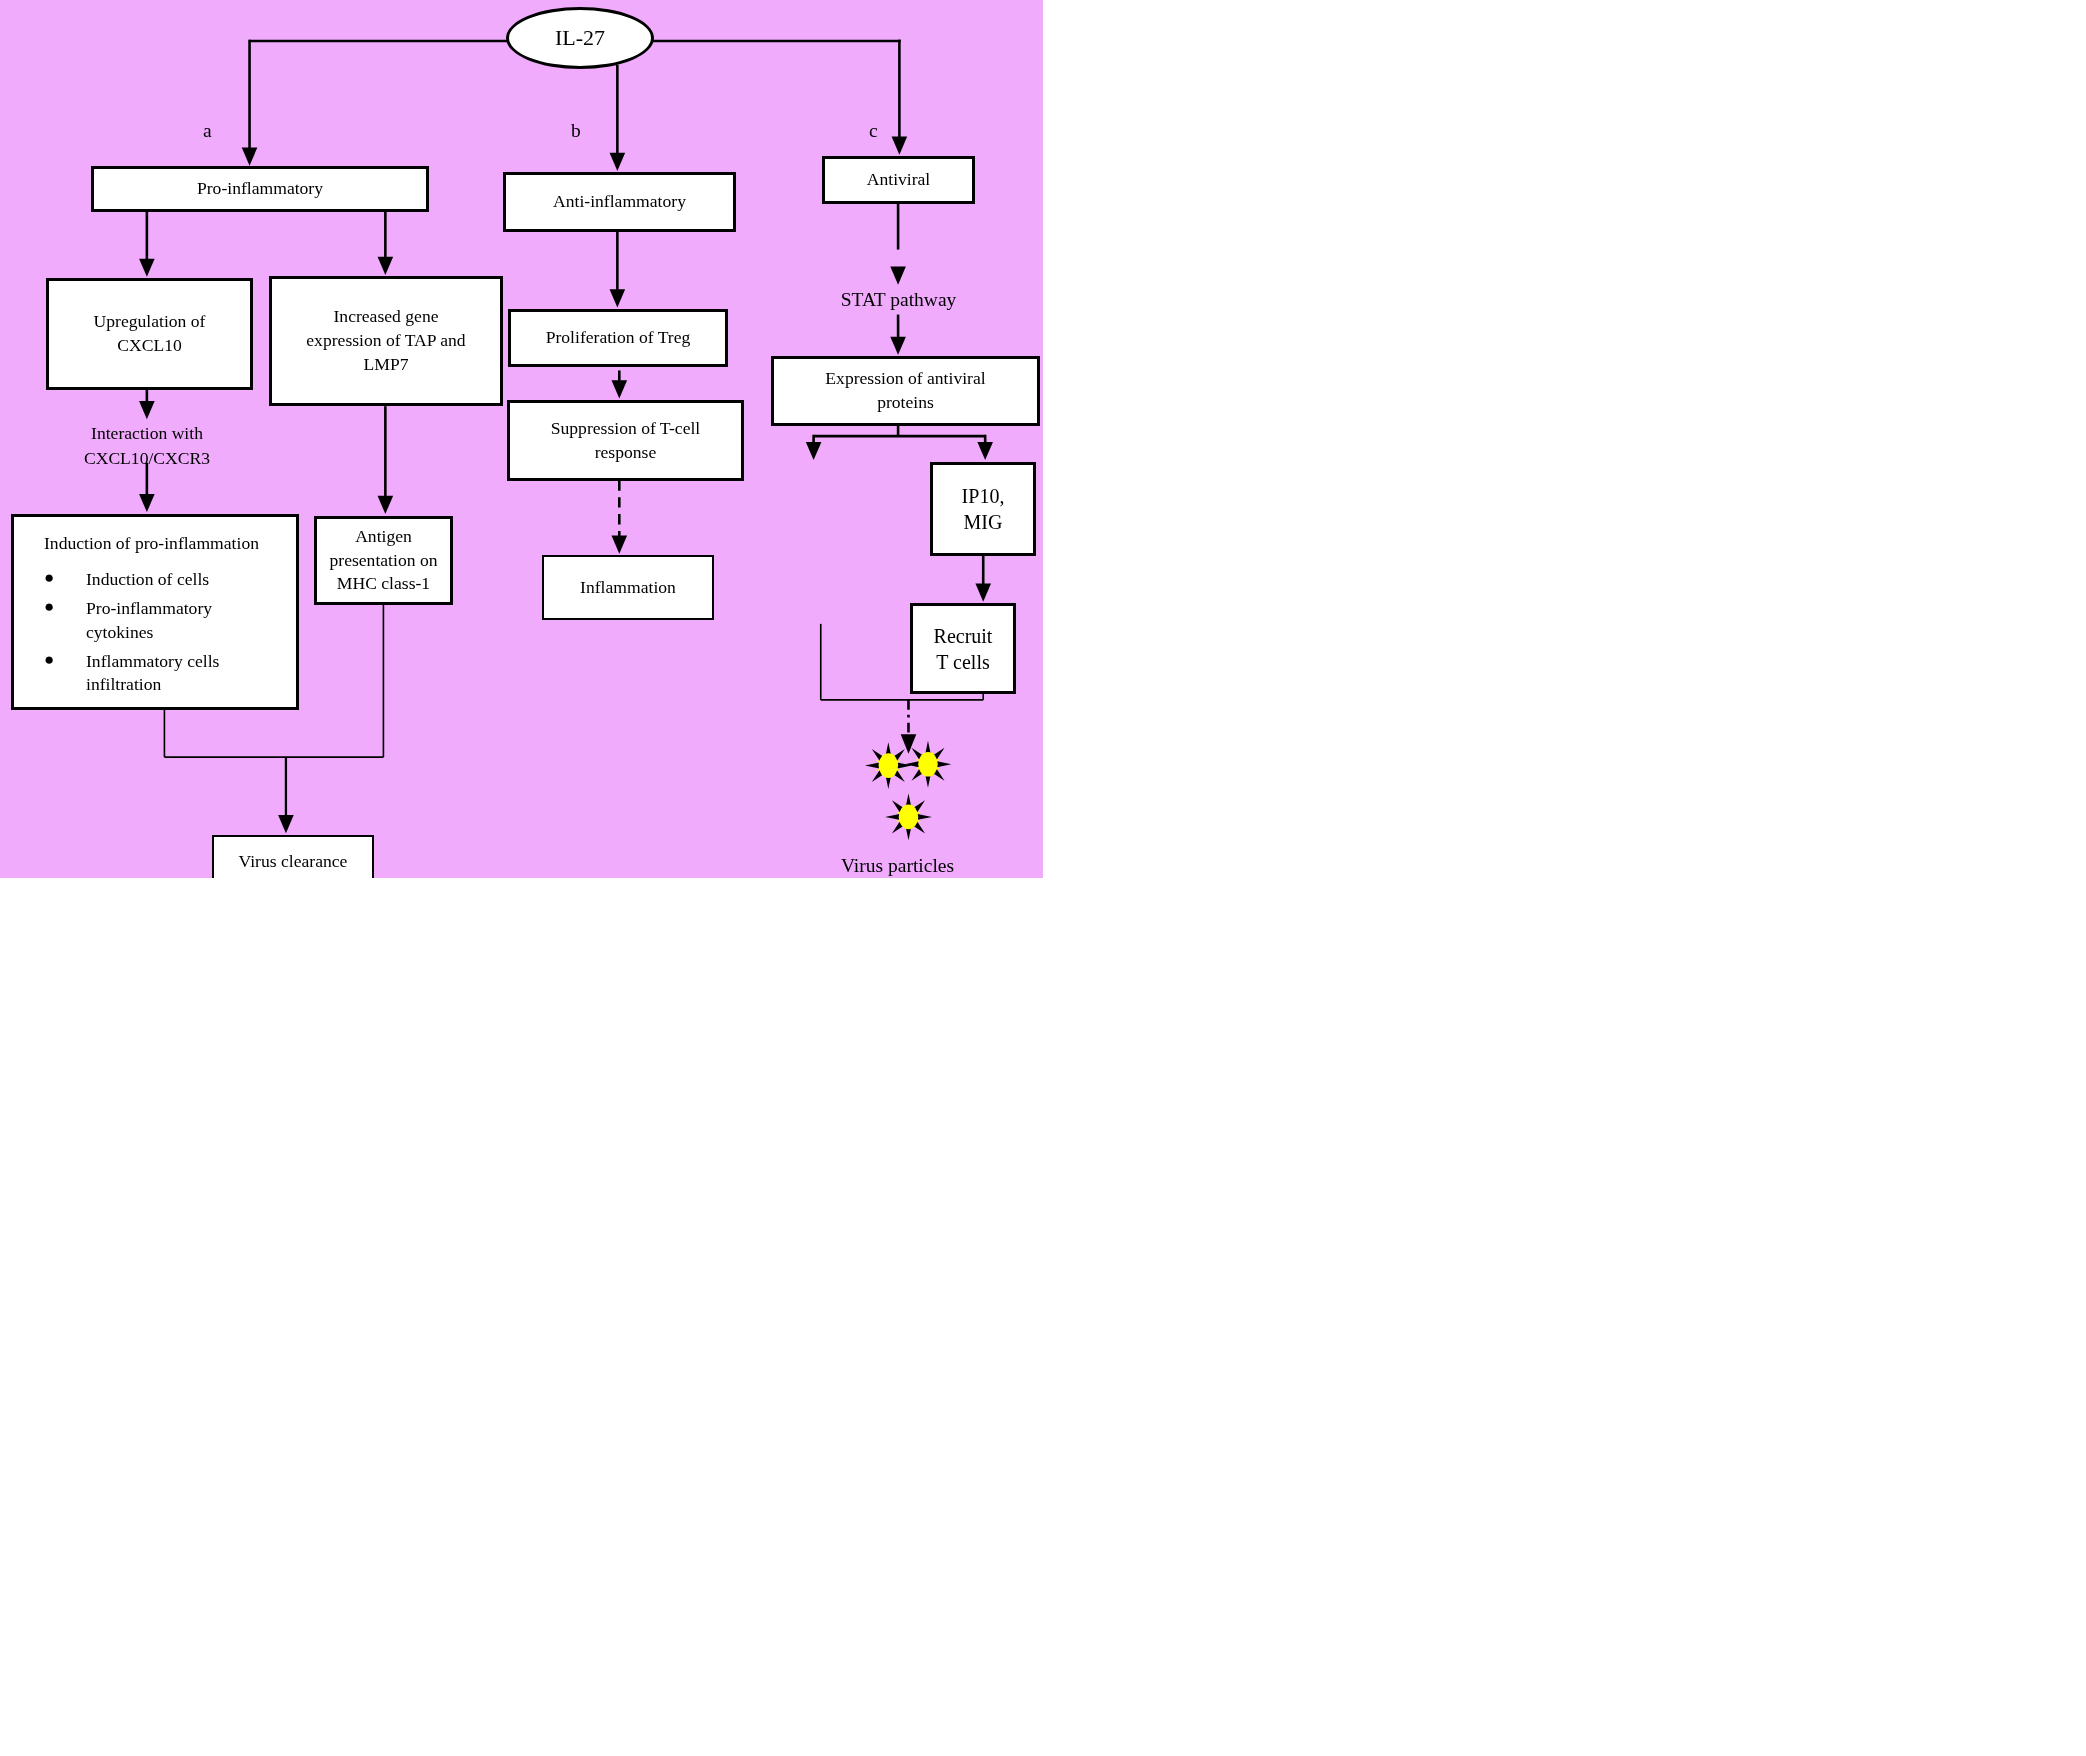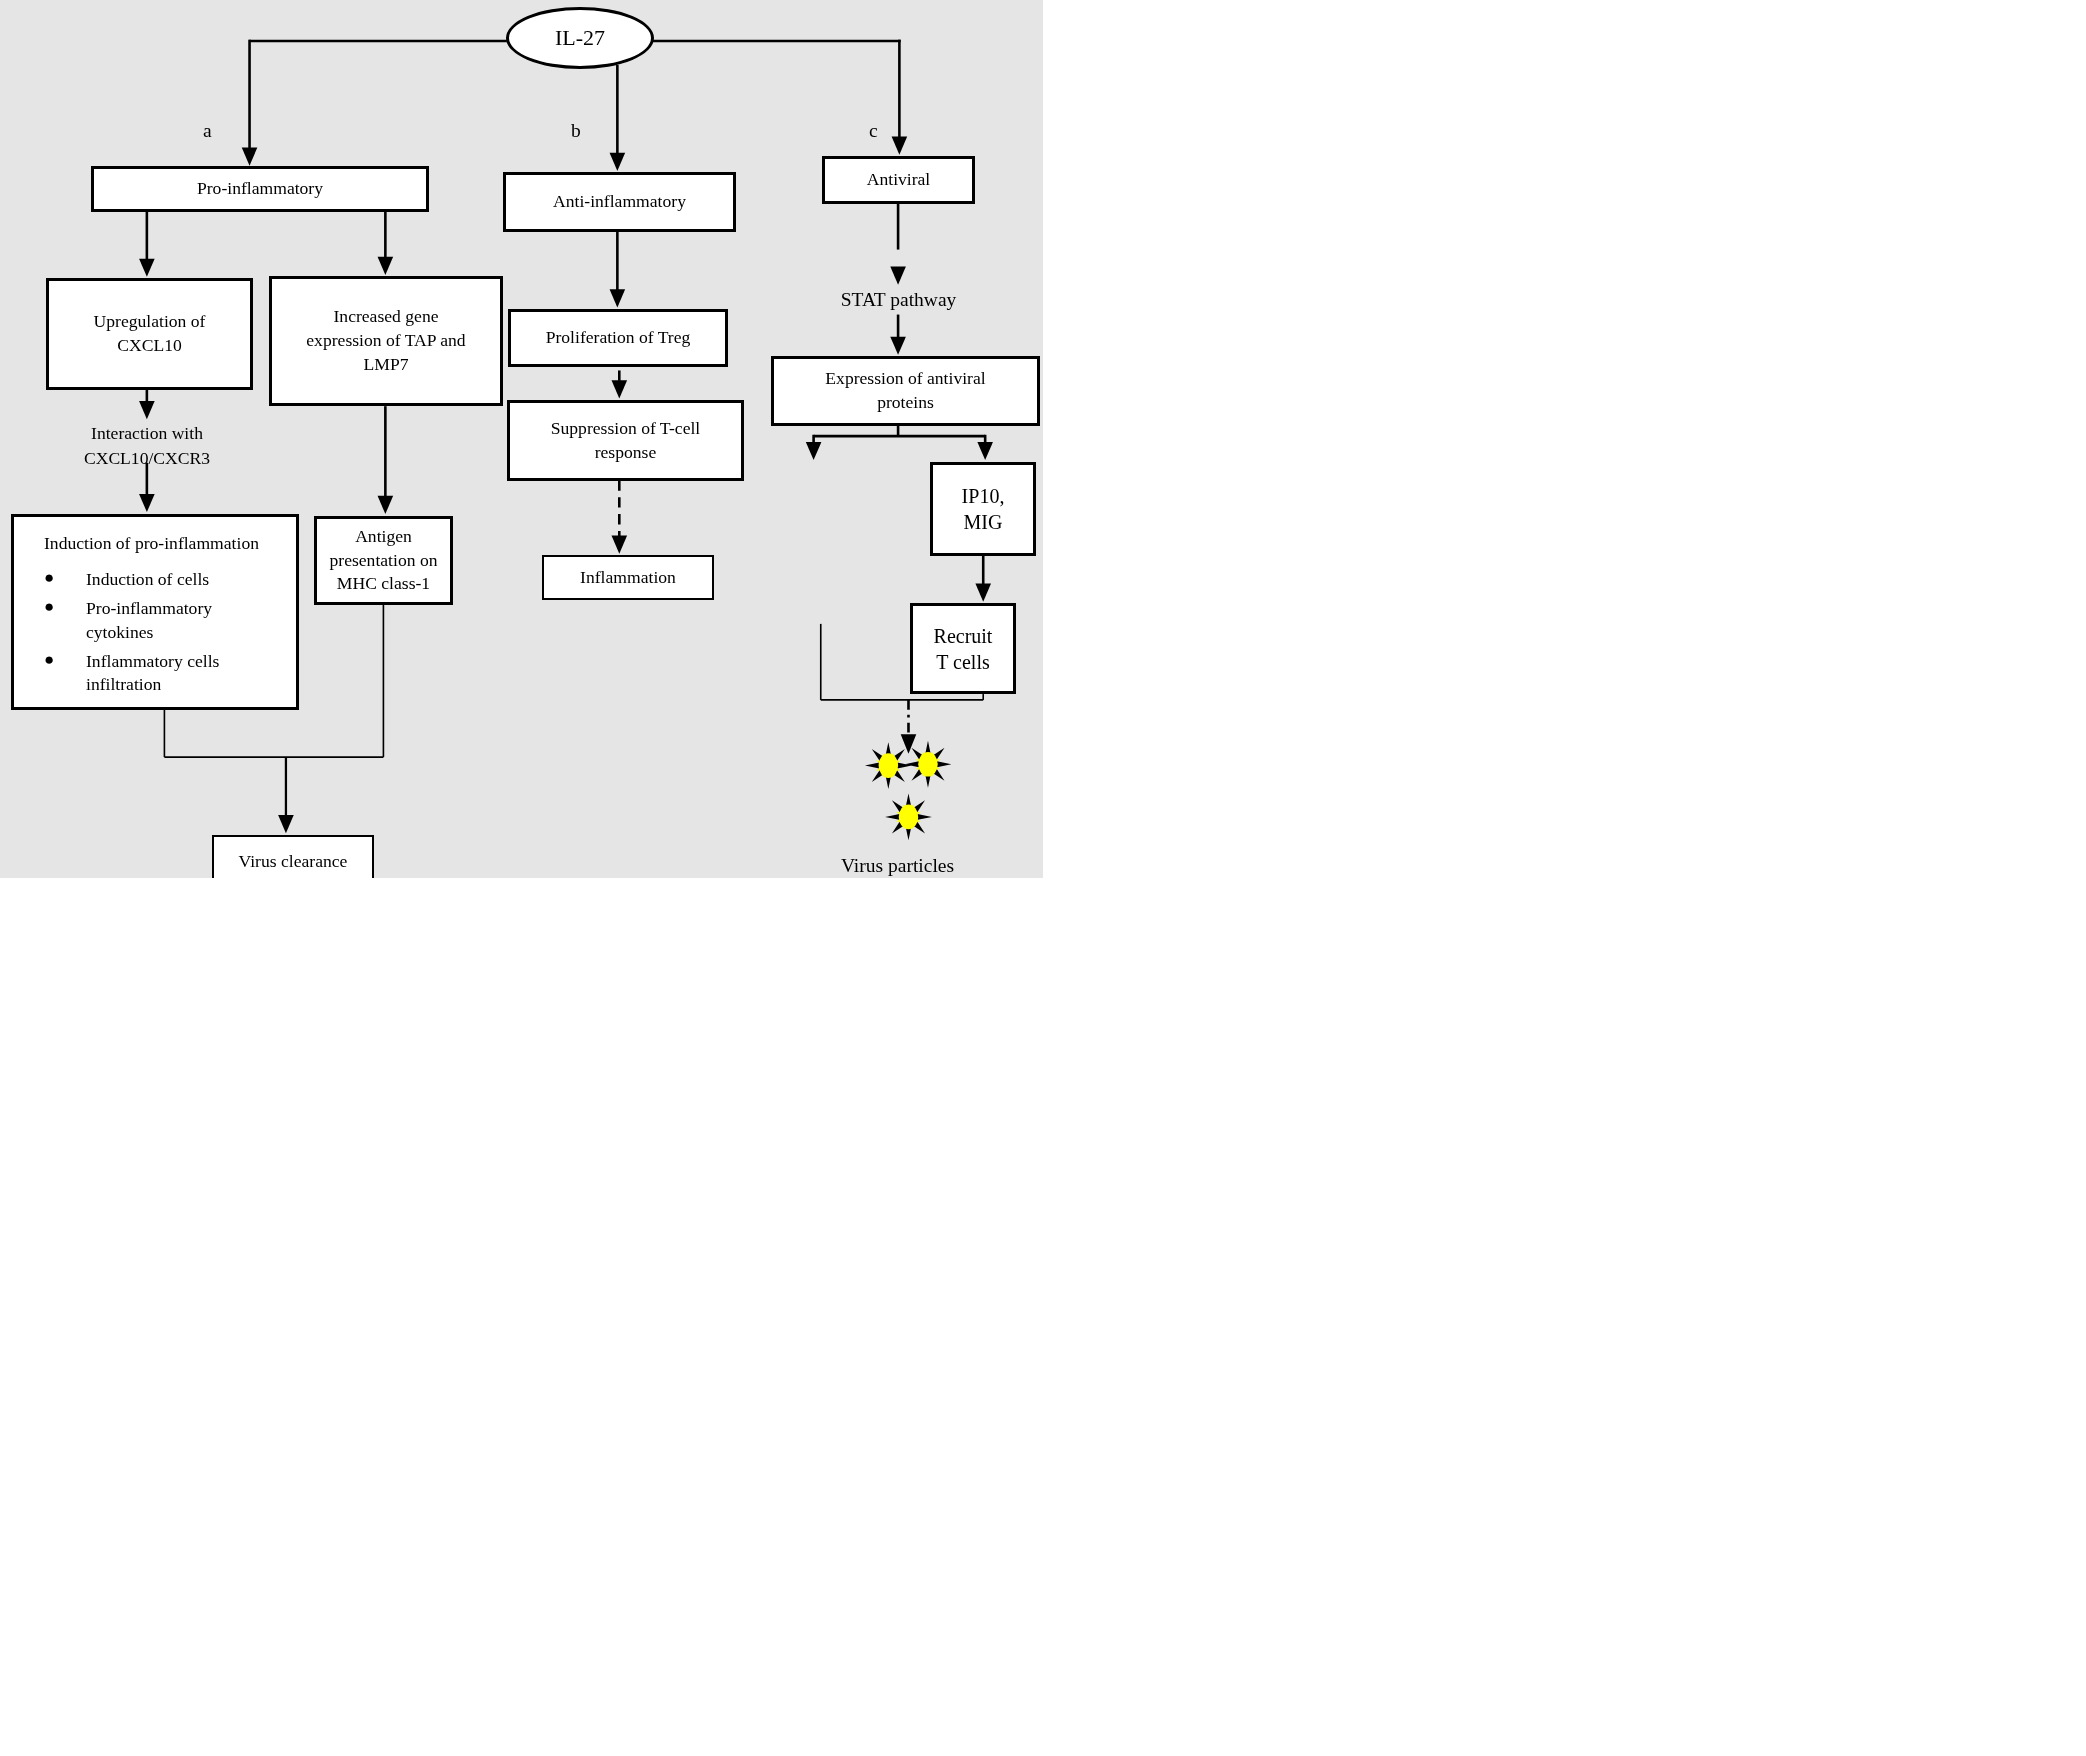--- a/index.html
+++ b/index.html
@@ -4,21 +4,21 @@
 <style>
   html, body {
     margin: 0;
     padding: 0;
     background: #ffffff;
   }
   .canvas {
     position: relative;
     width: 1043px;
     height: 878px;
-    background: #e5e5e5;
+    background: #f0abfc;
     font-family: "Liberation Serif", "DejaVu Serif", serif;
     color: #000000;
     overflow: hidden;
   }
   svg.wires {
     position: absolute;
     left: 0; top: 0;
     width: 1043px;
     height: 878px;
   }
@@ -245,21 +245,21 @@
 
   <div class="node" style="left:508px; top:309px; width:220px; height:58px;">
     <span class="node-label">Proliferation of Treg</span>
   </div>
 
   <div class="node" style="left:507px; top:400px; width:237px; height:81px;">
     <span class="node-label">Suppression of T-cell
 response</span>
   </div>
 
-  <div class="node" style="left:542px; top:555px; width:172px; height:45px; border-width:2.6px;">
+  <div class="node" style="left:542px; top:555px; width:172px; height:65px; border-width:2.6px;">
     <span class="node-label">Inflammation</span>
   </div>
 
   <div class="node" style="left:822px; top:156px; width:153px; height:48px;">
     <span class="node-label">Antiviral</span>
   </div>
 
   <div class="plain-label big-label" style="left:801px; top:286px; width:195px;">STAT pathway</div>
 
   <div class="node" style="left:771px; top:356px; width:269px; height:70px;">

